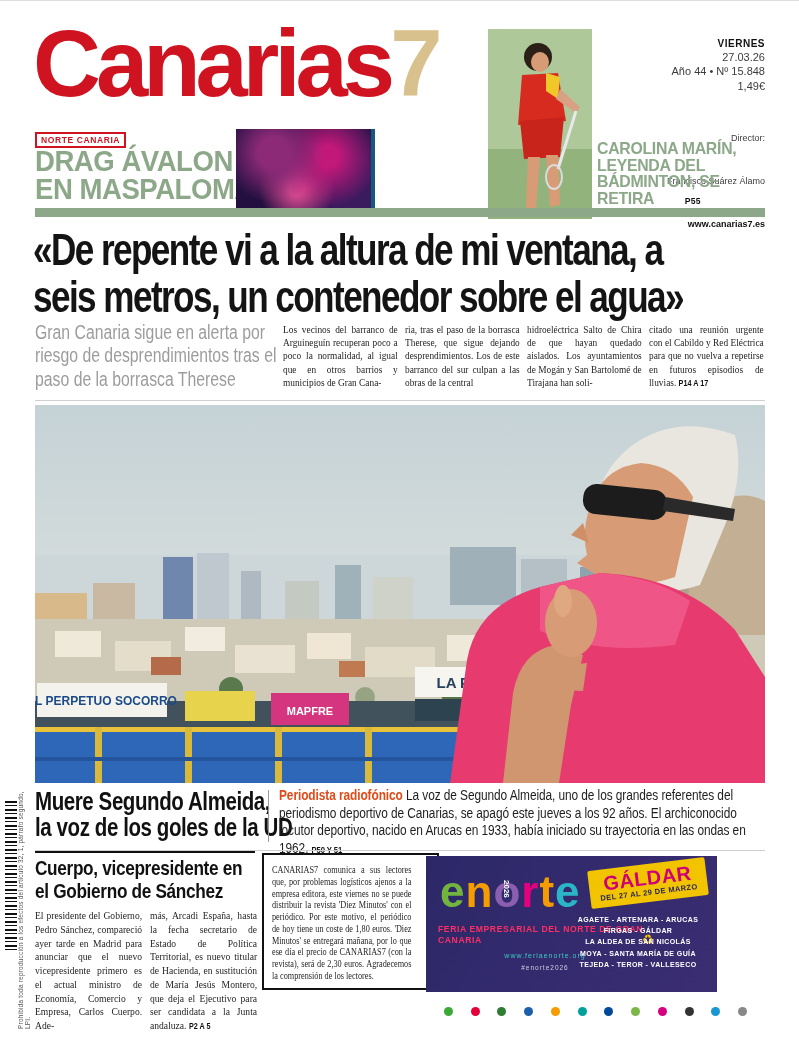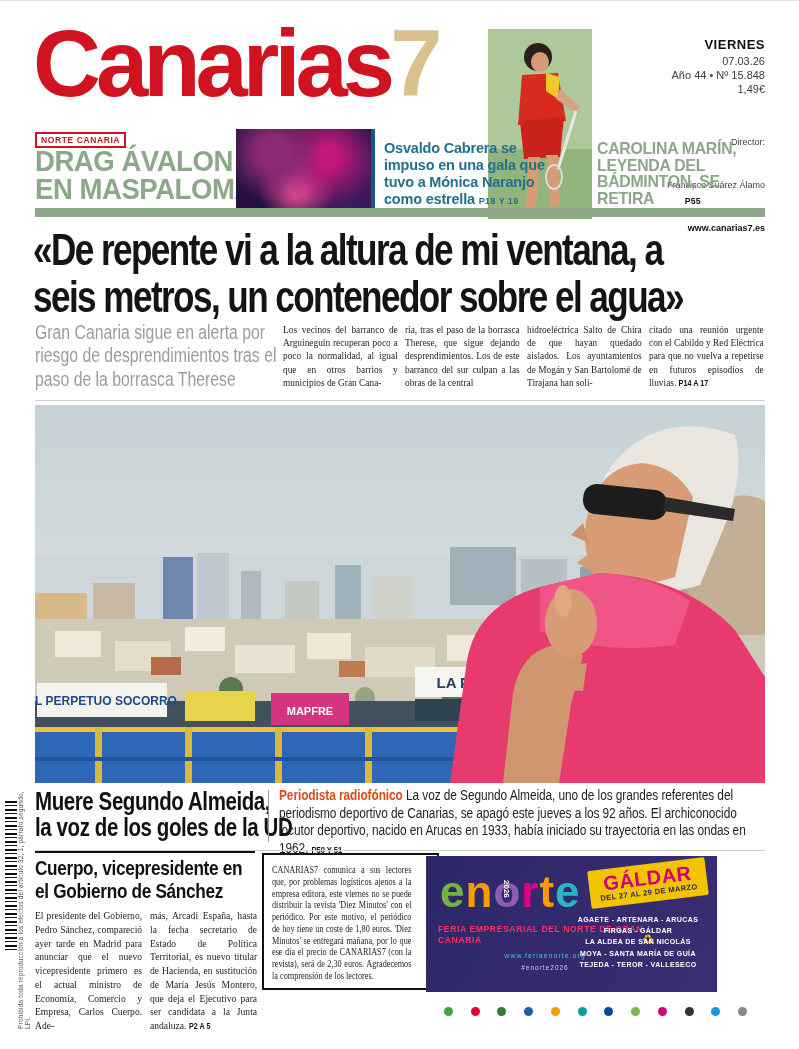--- a/index.html
+++ b/index.html
@@ -5,21 +5,21 @@
   html,body{margin:0;padding:0;background:#e9e9e9;}
   .page{position:relative;width:799px;height:1049px;background:#fff;overflow:hidden;
         font-family:"Liberation Sans",sans-serif;border-top:1px solid #ddd;}
   .abs{position:absolute;}
   .cond{transform-origin:0 0;}
   
   .logo{left:33px;top:18px;font-size:94px;font-weight:bold;letter-spacing:-5px;
         line-height:.95;color:#d01321;white-space:nowrap;text-align:right;}
   .logo .seven{color:#d8c18c;}
   .mast-info{right:34px;top:36px;text-align:right;color:#3c3c3c;line-height:1.3;}
-  .mast-info .weekday{font-weight:bold;font-size:13px;color:#111;letter-spacing:.5px;}
+  .mast-info .weekday{font-weight:bold;font-size:10px;color:#111;letter-spacing:.5px;}
   .mast-info .l{font-size:11px;}
   .mast-info .sm{font-size:9px;line-height:1.25;margin-top:32px;}
   .mast-info .site{font-weight:bold;color:#111;}
   .mast-info .gap{height:8px;}
   
   .carolina-photo{left:488px;top:28px;width:104px;height:190px;overflow:hidden;}
   
   .kicker{left:35px;top:131px;border:2px solid #d01321;color:#d01321;font-size:8.5px;
           font-weight:bold;padding:1px 4px;letter-spacing:.6px;}
   .drag-head{left:35px;top:146px;font-size:29px;font-weight:bold;color:#8ca889;
@@ -109,21 +109,21 @@
 
 <div class="page">
 
   <div class="abs barcode"></div>
   <div class="abs legal">Prohibida toda reproducción a los efectos del artículo 32, 1, párrafo segundo, LPI.</div>
 
   <div class="abs logo"><span>Canarias</span><span class="seven">7</span></div>
 
   <div class="abs mast-info">
     <div class="weekday">VIERNES</div>
-    <div class="l">07.03.26</div>
+    <div class="l">27.03.26</div>
     <div class="l">Año 44 • Nº 15.848</div>
     <div class="l">1,49€</div>
     <div class="gap"></div>
     <div class="sm">Director:</div>
     <div class="sm">Francisco Suárez Álamo</div>
     <div class="sm site">www.canarias7.es</div>
   </div>
 
   <div class="abs carolina-photo">
     <svg width="104" height="190" viewBox="0 0 104 190">
@@ -143,21 +143,20 @@
   </div>
 
   <div class="abs kicker">NORTE CANARIA</div>
   <div class="abs drag-head cond">
     <div>DRAG ÁVALON GANA</div>
     <div>EN MASPALOMAS</div>
   </div>
   <div class="abs green-bar"></div>
   <div class="abs drag-photo"></div>
   <div class="abs blue-sep"></div>
-  <div class="abs osvaldo"><span>Osvaldo Cabrera se impuso en una gala que tuvo a Mónica Naranjo como estrella </span><span class="pg">P18 Y 19</span></div>
   <div class="abs carolina-head cond"><span>CAROLINA MARÍN, LEYENDA DEL BÁDMINTON, SE RETIRA </span><span class="pg">P55</span></div>
 
   <div class="abs main-head cond">
     <div>«De repente vi a la altura de mi ventana, a</div>
     <div>seis metros, un contenedor sobre el agua»</div>
   </div>
 
   <div class="abs subhead cond">Gran Canaria sigue en alerta por riesgo de desprendimientos tras el paso de la borrasca Therese</div>
   <div class="abs lead-col cond" style="left:283px;">Los vecinos del barranco de Arguineguín recuperan poco a poco la normalidad, al igual que en otros barrios y municipios de Gran Cana-</div>
   <div class="abs lead-col cond" style="left:405px;">ria, tras el paso de la borrasca Therese, que sigue dejando desprendimientos. Los de este barranco del sur culpan a las obras de la central</div>

